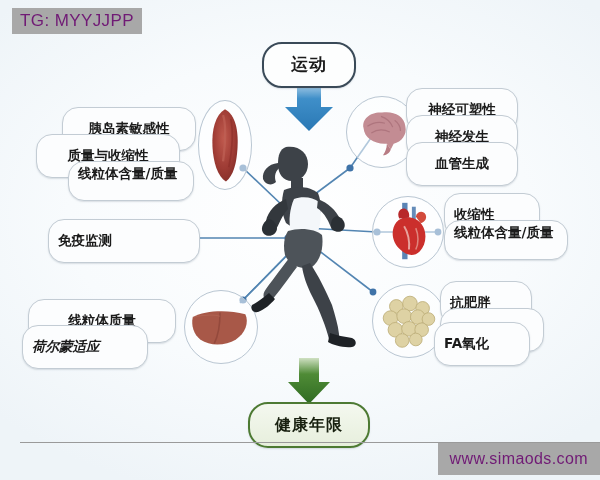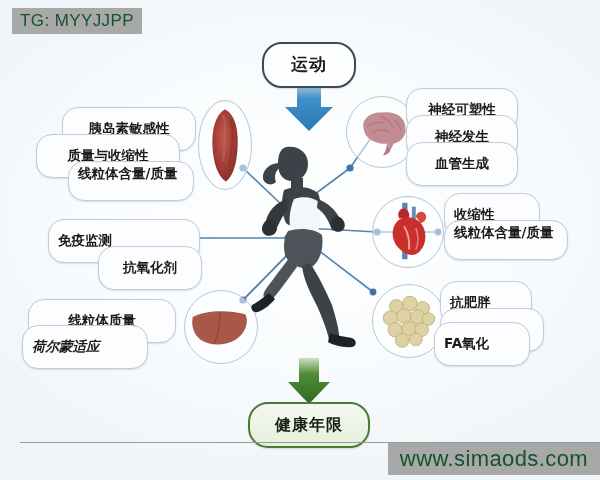--- a/index.html
+++ b/index.html
@@ -13,29 +13,29 @@
     position:relative;
     width:600px; height:480px;
     background:
       radial-gradient(ellipse 70% 60% at 50% 45%, #ffffff 0%, #f8fbfd 55%, #eef4f8 100%);
     overflow:hidden;
   }
   
   .wm {
     position:absolute;
     background:#a8a8a8;
-    color:#14532d;
+    color:#701a75;
     font-size:17px;
     letter-spacing:.4px;
     display:flex; align-items:center;
     padding:0 8px;
     z-index:40;
   }
   #wm-tg { left:12px; top:8px; height:26px; }
-  #wm-site { right:0px; top:443px; height:32px; font-size:22px; padding:0 12px; }
+  #wm-site { right:0px; top:443px; height:32px; font-size:16px; padding:0 12px; }
   #baseline {
     position:absolute; left:20px; top:442px; width:580px; height:1px;
     background:#9a9a9a; z-index:39;
   }
   
   #net { position:absolute; left:0; top:0; width:600px; height:480px; z-index:5; }
   
   .organ {
     position:absolute;
     border:1.6px solid #b9c6d2;
@@ -243,21 +243,20 @@
 
   <div class="pill node-main c" style="left:262px; top:42px; width:94px; height:32px;">运动</div>
 
   <div class="pill node-green c" style="left:248px; top:402px; width:122px; height:32px;">健康年限</div>
 
   <div class="pill c" style="left:62px; top:107px; width:134px; height:40px;">胰岛素敏感性</div>
   <div class="pill c" style="left:36px; top:134px; width:144px; height:24px;">质量与收缩性</div>
   <div class="pill" style="left:68px; top:161px; width:126px; height:40px; align-items:flex-start; padding-top:4px;">线粒体含量/质量</div>
 
   <div class="pill" style="left:48px; top:219px; width:152px; height:19px;">免疫监测</div>
-  <div class="pill c" style="left:98px; top:246px; width:104px; height:24px;">抗氧化剂</div>
 
   <div class="pill c" style="left:28px; top:299px; width:148px; height:24px;">线粒体质量</div>
   <div class="pill" style="left:22px; top:325px; width:126px; height:30px;font-style:italic;">荷尔蒙适应</div>
 
   <div class="pill c" style="left:406px; top:88px; width:112px; height:24px;">神经可塑性</div>
   <div class="pill c" style="left:406px; top:115px; width:112px; height:24px;">神经发生</div>
   <div class="pill c" style="left:406px; top:142px; width:112px; height:24px;">血管生成</div>
 
   <div class="pill" style="left:444px; top:193px; width:96px; height:24px;">收缩性</div>
   <div class="pill" style="left:444px; top:220px; width:124px; height:40px; align-items:flex-start; padding-top:4px;">线粒体含量/质量</div>

